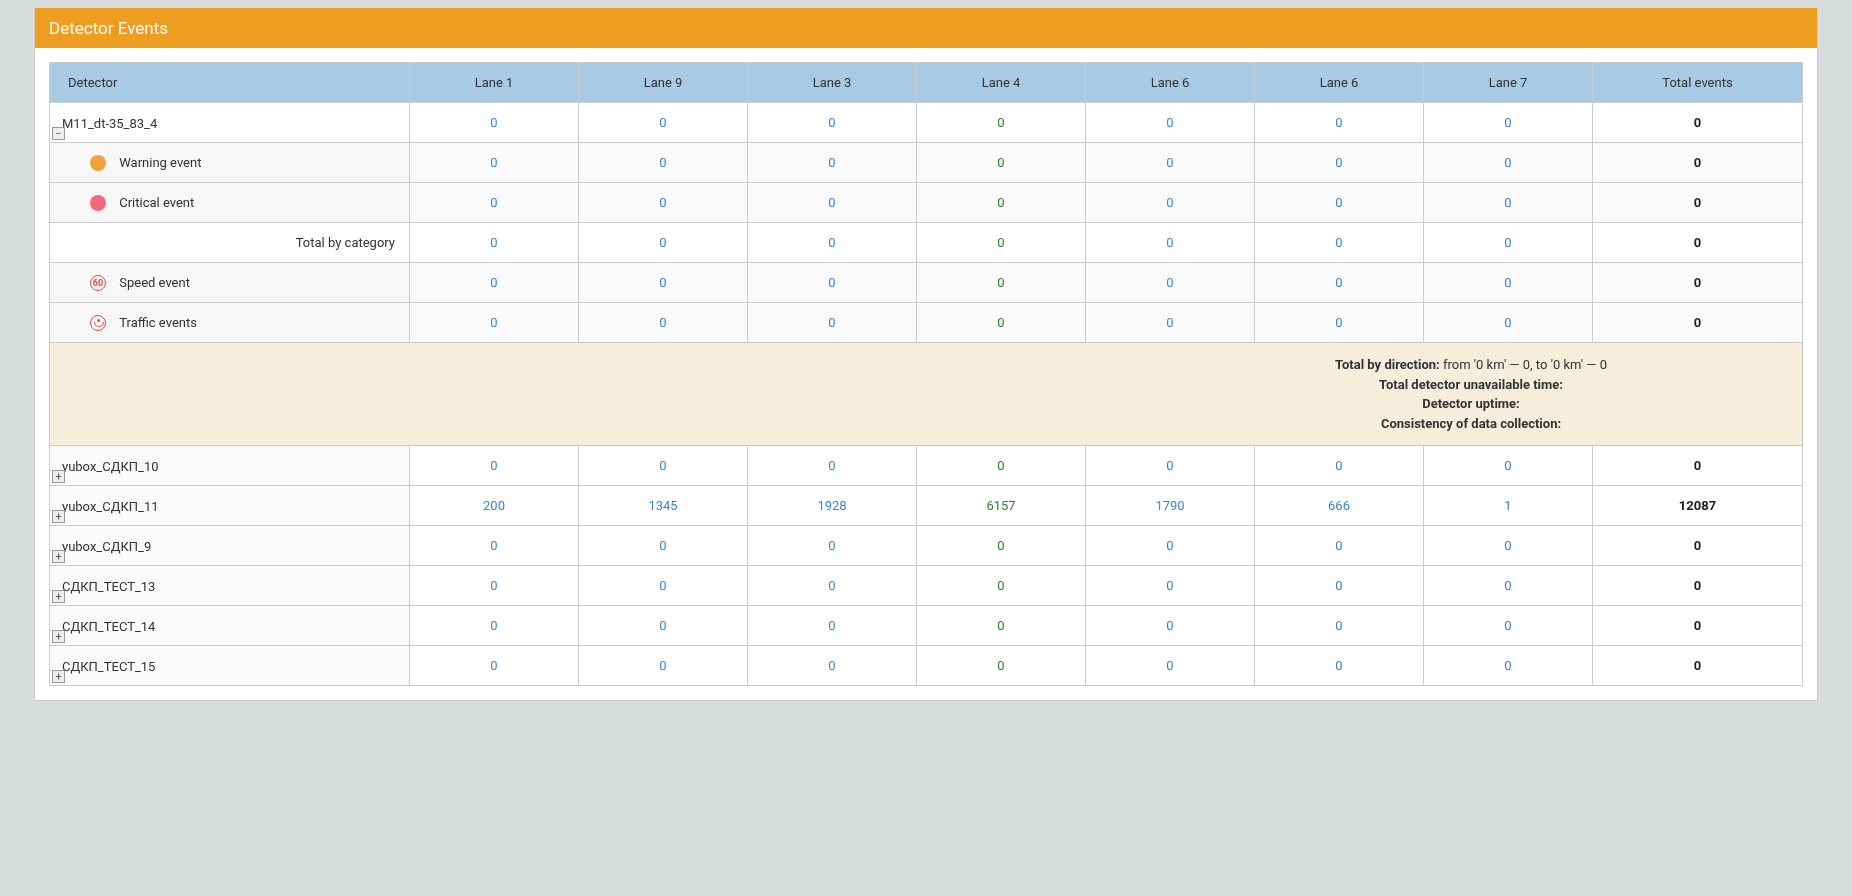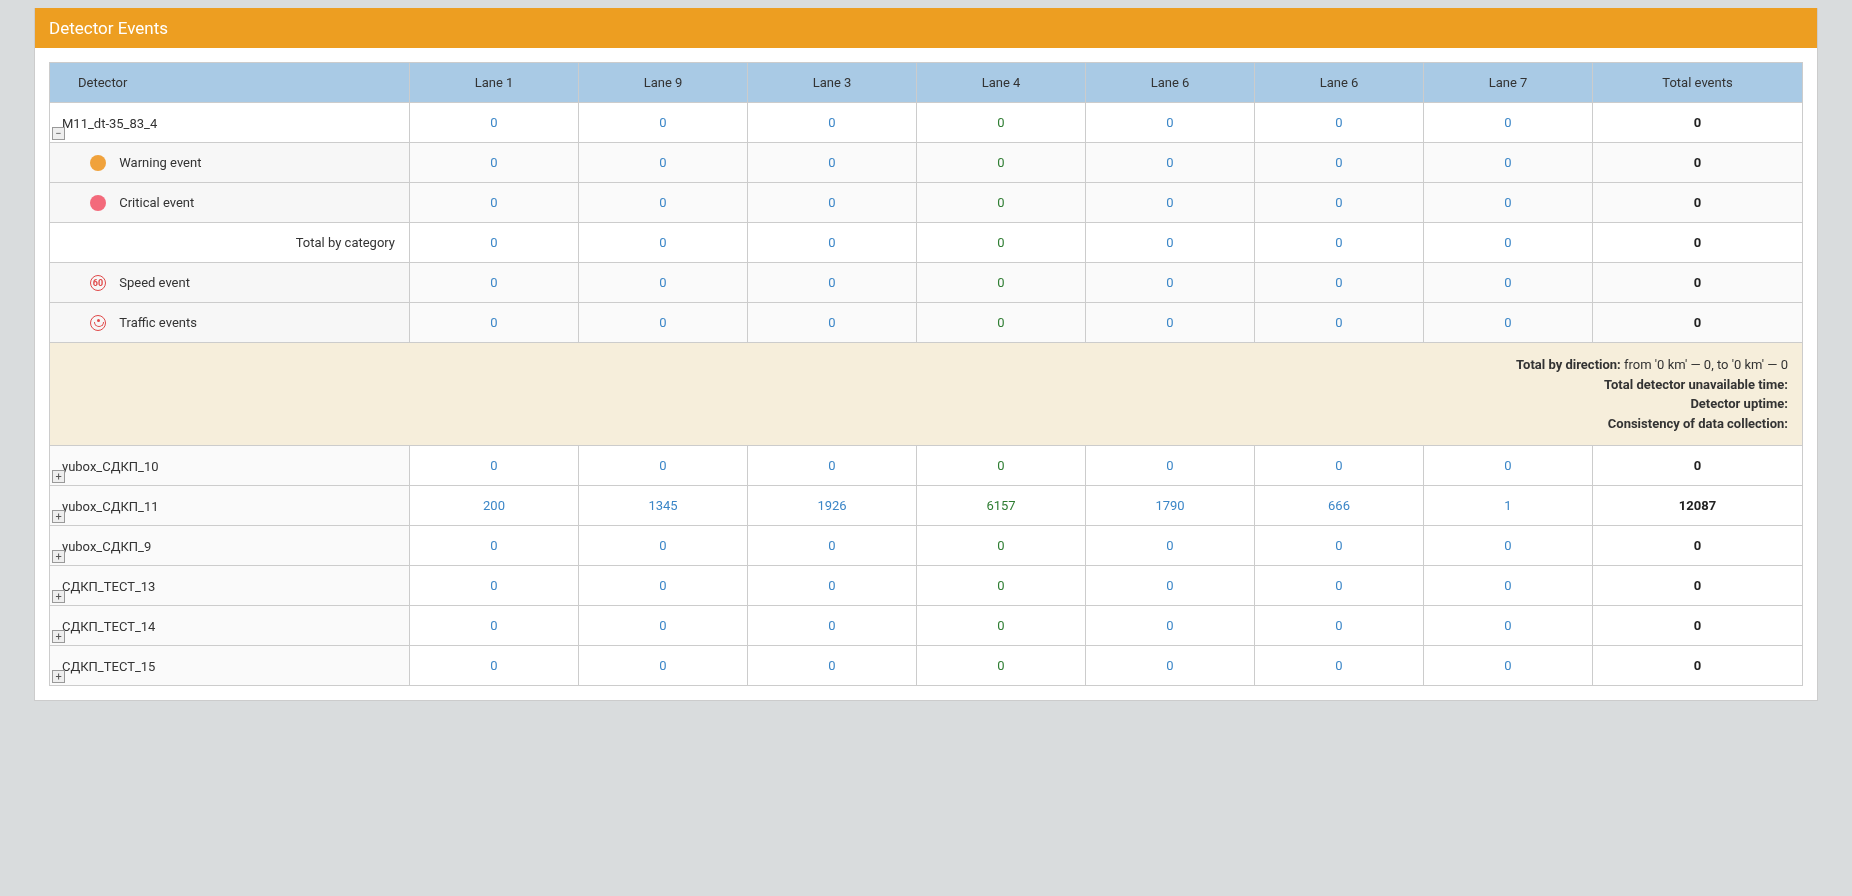--- a/index.html
+++ b/index.html
@@ -22,21 +22,21 @@
   table { width: 100%; border-collapse: collapse; table-layout: fixed; }
   th, td { border: 1px solid #ccc; padding: 0; }
   th {
     background: #a9cae5;
     color: #333;
     font-weight: 400;
     font-size: 13px;
     height: 40px;
     text-align: center;
   }
-  th.detector-col { text-align: left; padding-left: 28px; width: 360px; }
+  th.detector-col { text-align: left; padding-left: 18px; width: 360px; }
   th.total-col { width: 210px; }
   td { height: 40px; text-align: center; font-size: 13px; background: #fafafa; }
   td.val a, td.val span.link { color: #3b86c7; text-decoration: none; }
   td.val-green a, td.val-green span.link { color: #2e7d32; }
   td.total { font-weight: 700; color: #222; }
   tr.main-row td { background: #fff; }
   tr.sub-row td.first-col { background: #f7f7f7; }
   tr.summary-row td { background: #fff; }
   td.first-col { text-align: left; padding-left: 12px; position: relative; }
   .toggle {
@@ -105,21 +105,21 @@
     content:"";
     position:absolute;
     left:6px; top:3px;
     width:3px;height:3px;
     background:#e04848;
     border-radius:50%;
   }
   tr.summary-row td.first-col { text-align: right; padding-right: 14px; color: #333; }
   .info-block td {
     background: #f6eedb;
-    text-align: right;
+    text-align: center;
     padding: 12px 14px;
     height: auto;
   }
   .info-inner { margin-left: 1090px; font-size: 13px; line-height: 1.5; }
   .info-inner b { font-weight: 700; }
 </style>
 </head>
 <body>
 
 <div class="panel">
@@ -258,21 +258,21 @@
           <td class="val"><span class="link">0</span></td>
           <td class="total">0</td>
         </tr>
         <tr class="main-row">
           <td class="first-col" style="background:#fafafa">
             <span class="toggle toggle-bottom">+</span>
             <span class="name-text">yubox_СДКП_11</span>
           </td>
           <td class="val"><span class="link">200</span></td>
           <td class="val"><span class="link">1345</span></td>
-          <td class="val"><span class="link">1926</span></td>
+          <td class="val"><span class="link">1928</span></td>
           <td class="val-green"><span class="link">6157</span></td>
           <td class="val"><span class="link">1790</span></td>
           <td class="val"><span class="link">666</span></td>
           <td class="val"><span class="link">1</span></td>
           <td class="total">12087</td>
         </tr>
         <tr class="main-row">
           <td class="first-col" style="background:#fafafa">
             <span class="toggle toggle-bottom">+</span>
             <span class="name-text">yubox_СДКП_9</span>

